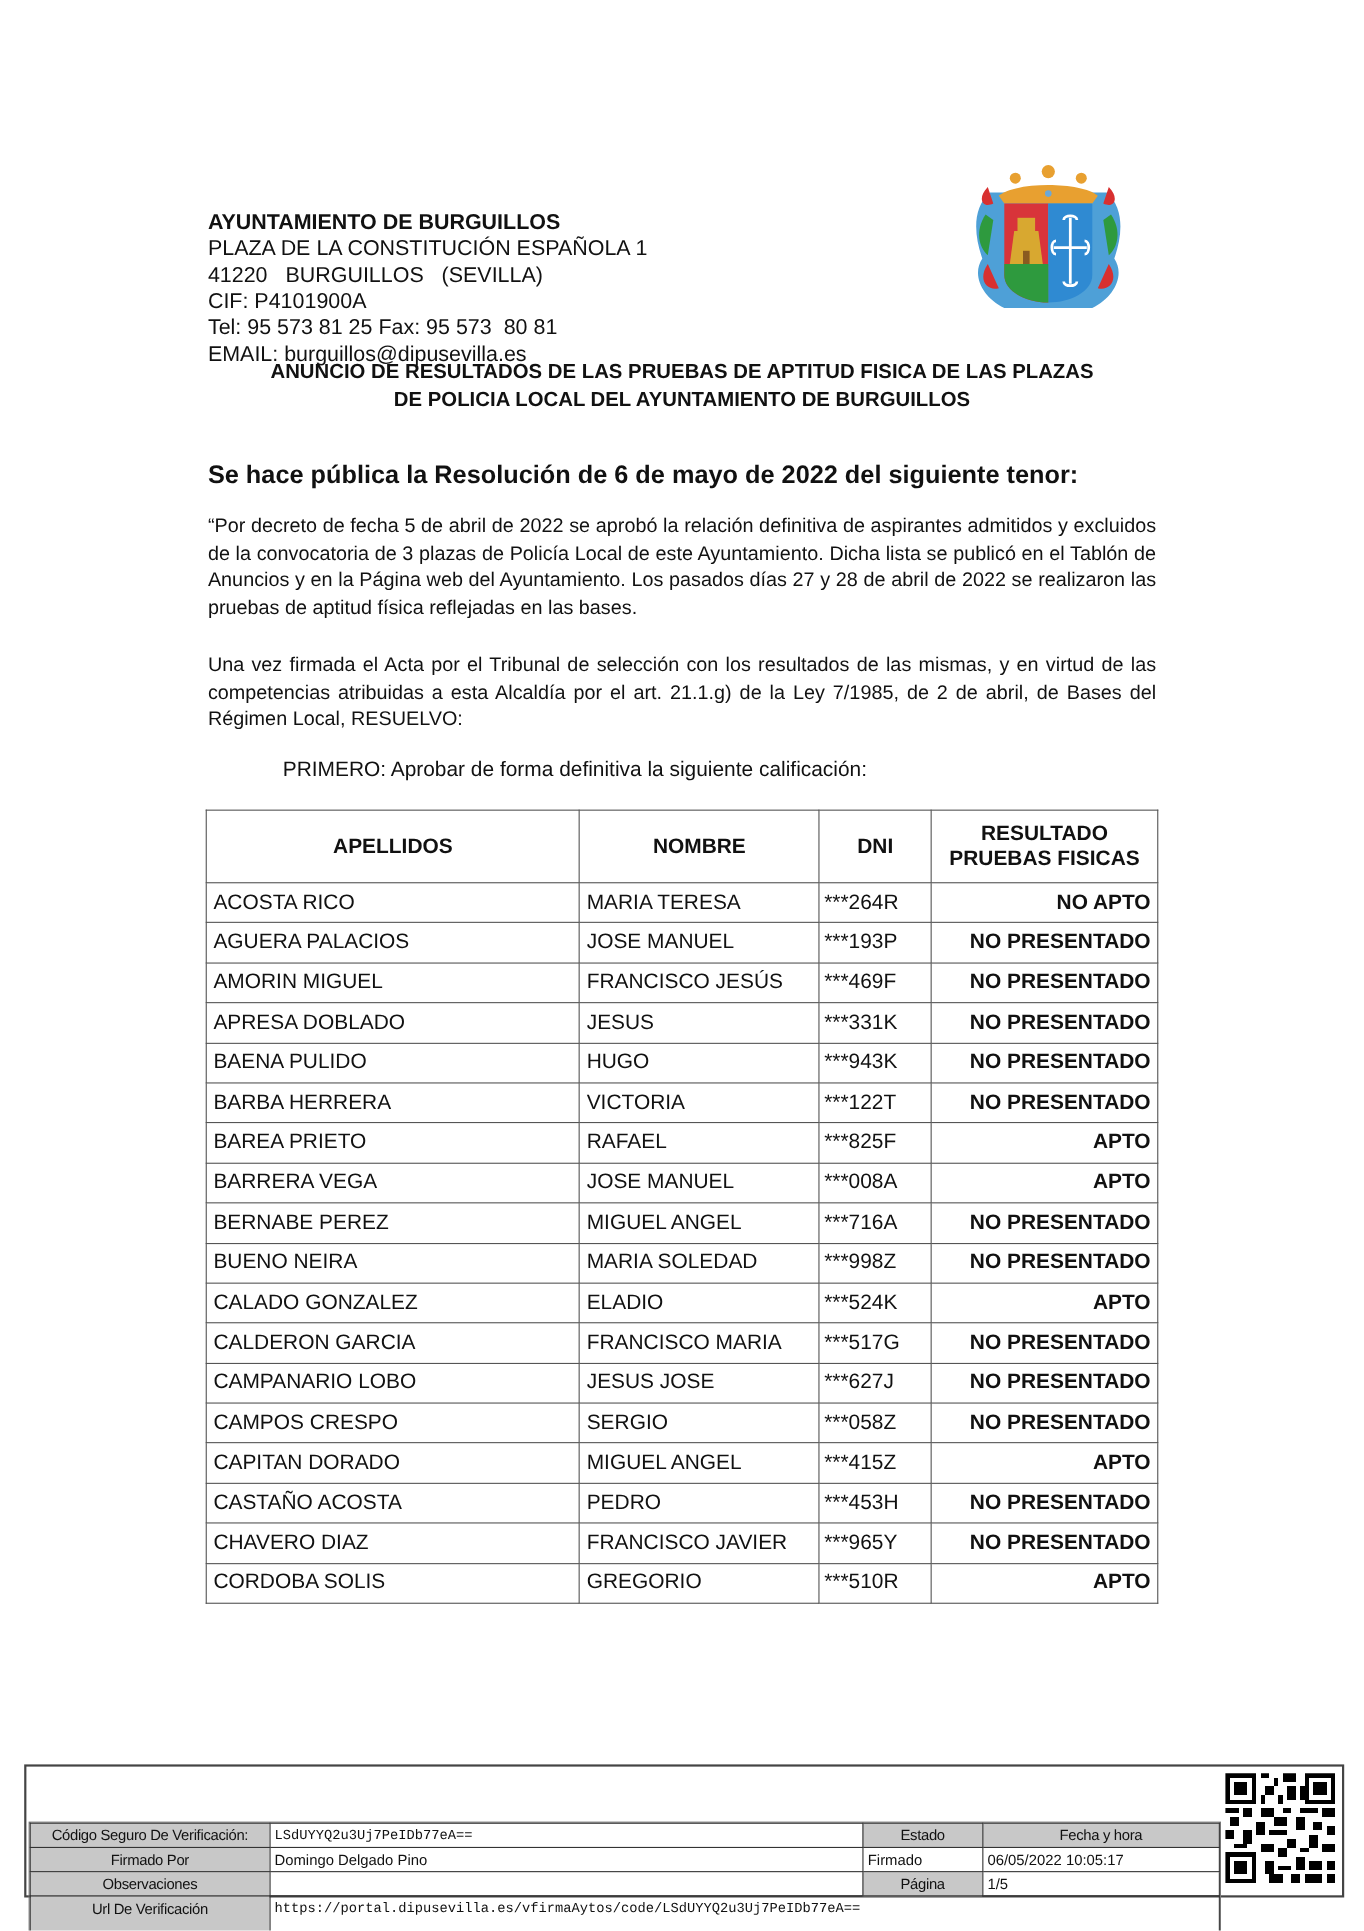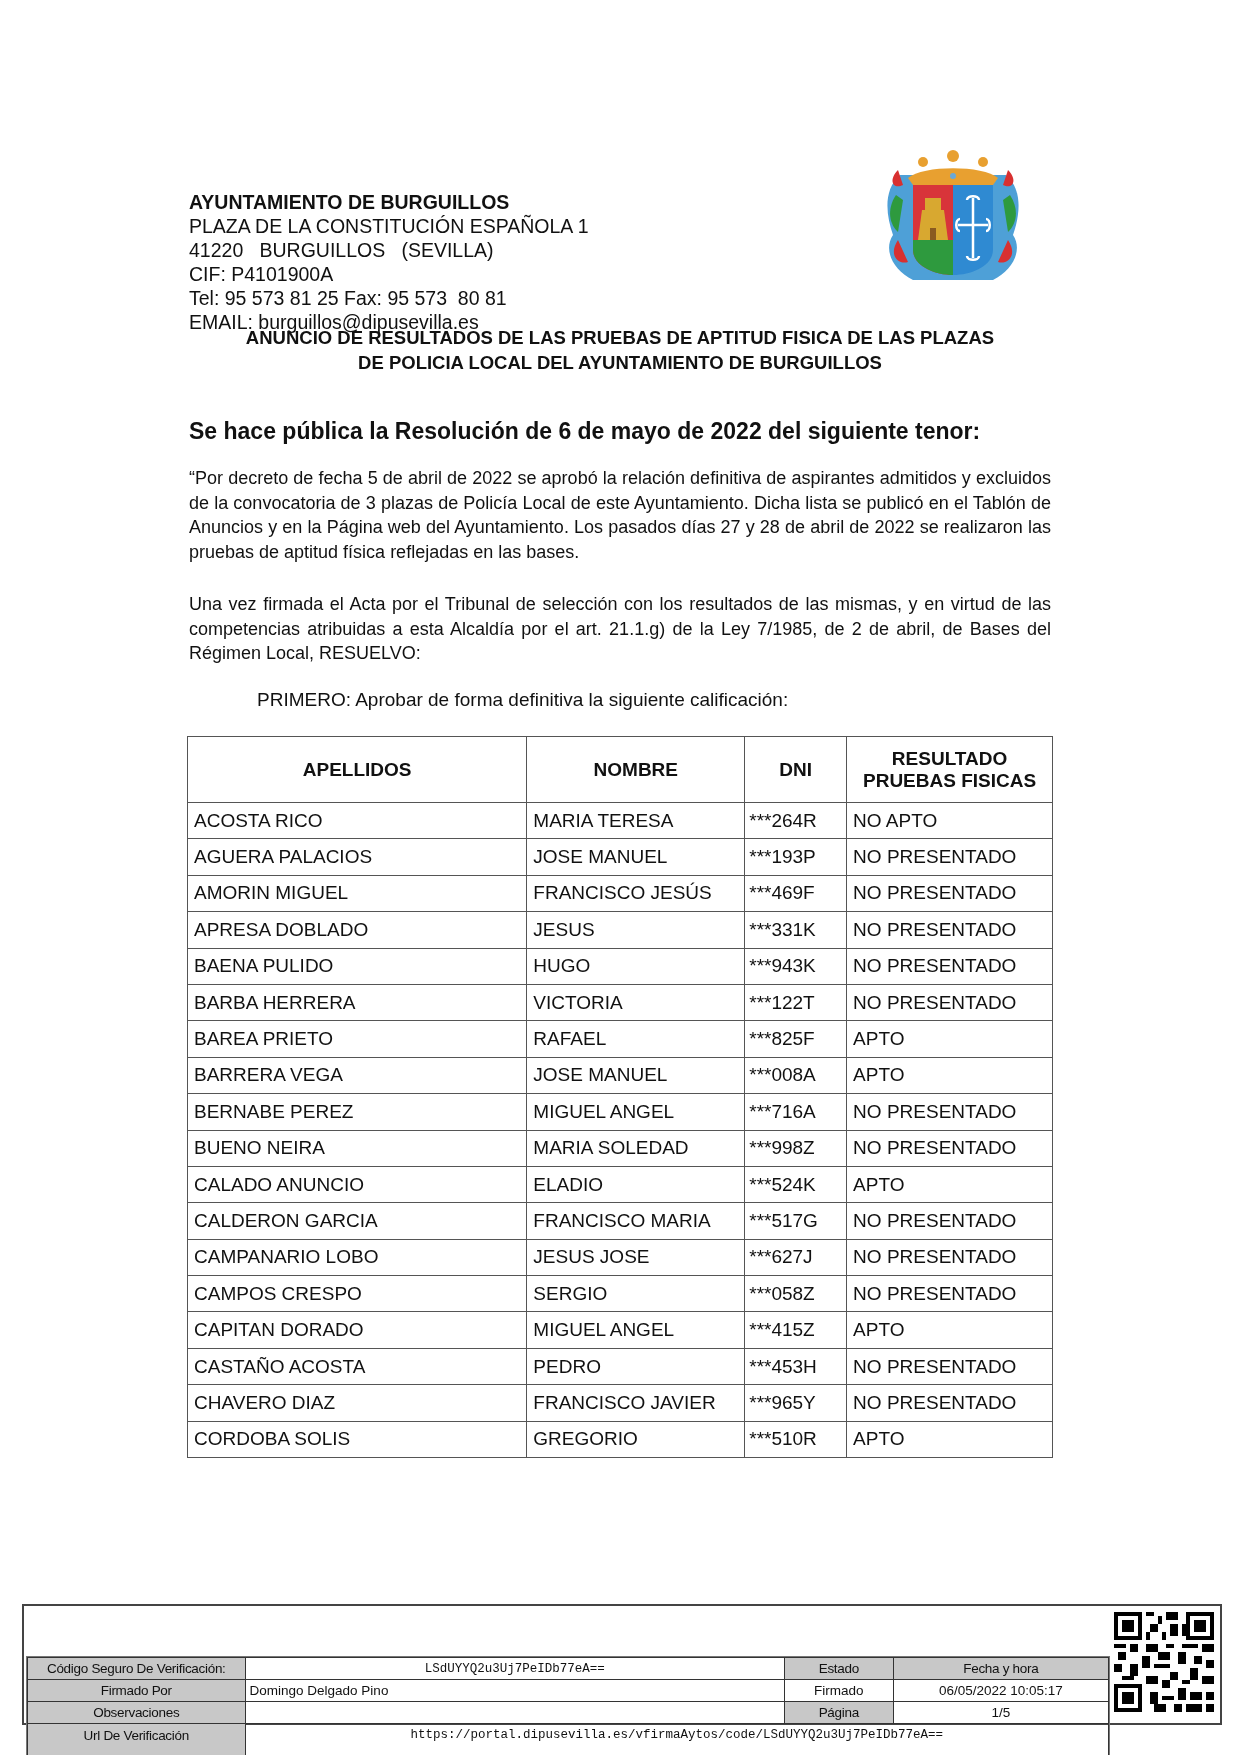--- a/index.html
+++ b/index.html
@@ -14,29 +14,29 @@
   .para { position: absolute; left: 189px; width: 862px; font-size: 18px; line-height: 24.5px;
           text-align: justify; }
   .p1 { top: 466px; }
   .p2 { top: 592px; }
   .primero { position: absolute; left: 257px; top: 689px; font-size: 19px; }
   table.results { position: absolute; left: 187px; top: 736px; width: 866px; border-collapse: collapse; font-size: 19px; }
   table.results th, table.results td { border: 1px solid #555; }
   table.results th { font-weight: bold; height: 63px; text-align: center; line-height: 22px; }
   table.results td { height: 35.4px; padding: 0 6px; white-space: nowrap; }
   table.results td.dni { padding: 0 4px; }
-  table.results td.res { text-align: left; }
+  table.results td.res { text-align: right; font-weight: bold; }
   col.c1 { width: 340px; } col.c2 { width: 218px; } col.c3 { width: 102px; } col.c4 { width: 206px; }
   .footer { position: absolute; left: 22px; top: 1604px; width: 1196px; height: 117px; border: 2px solid #444; }
   .footer .inner { position: absolute; left: 2px; top: 2px; width: 1082px; height: 110px; border: 1px solid #777; margin-top: 48px; }
   table.verif { border-collapse: collapse; width: 1082px; font-size: 13.5px; }
   table.verif td { border: 1px solid #333; height: 21px; padding: 0 4px; }
   table.verif td.lbl { background: #c8c8c8; text-align: center; letter-spacing: -0.3px; }
   table.verif td.mono { font-family: "Liberation Mono", monospace; font-size: 12.5px; }
-  table.verif td.center { text-align: center; }
+  table.verif td.center { text-align: left; }
   table.verif tr.url td { height: 40px; vertical-align: top; padding-top: 4px; }
   .qr { position: absolute; right: 6px; top: 6px; width: 100px; height: 100px; }
 </style>
 </head>
 <body>
 
 <div class="header">
   <div class="org">AYUNTAMIENTO DE BURGUILLOS</div>
   <div>PLAZA DE LA CONSTITUCIÓN ESPAÑOLA 1</div>
   <div style="white-space:pre">41220   BURGUILLOS   (SEVILLA)</div>
@@ -160,21 +160,21 @@
         <td class="dni">***716A</td>
         <td class="res">NO PRESENTADO</td>
       </tr>
       <tr>
         <td>BUENO NEIRA</td>
         <td>MARIA SOLEDAD</td>
         <td class="dni">***998Z</td>
         <td class="res">NO PRESENTADO</td>
       </tr>
       <tr>
-        <td>CALADO ANUNCIO</td>
+        <td>CALADO GONZALEZ</td>
         <td>ELADIO</td>
         <td class="dni">***524K</td>
         <td class="res">APTO</td>
       </tr>
       <tr>
         <td>CALDERON GARCIA</td>
         <td>FRANCISCO MARIA</td>
         <td class="dni">***517G</td>
         <td class="res">NO PRESENTADO</td>
       </tr>

